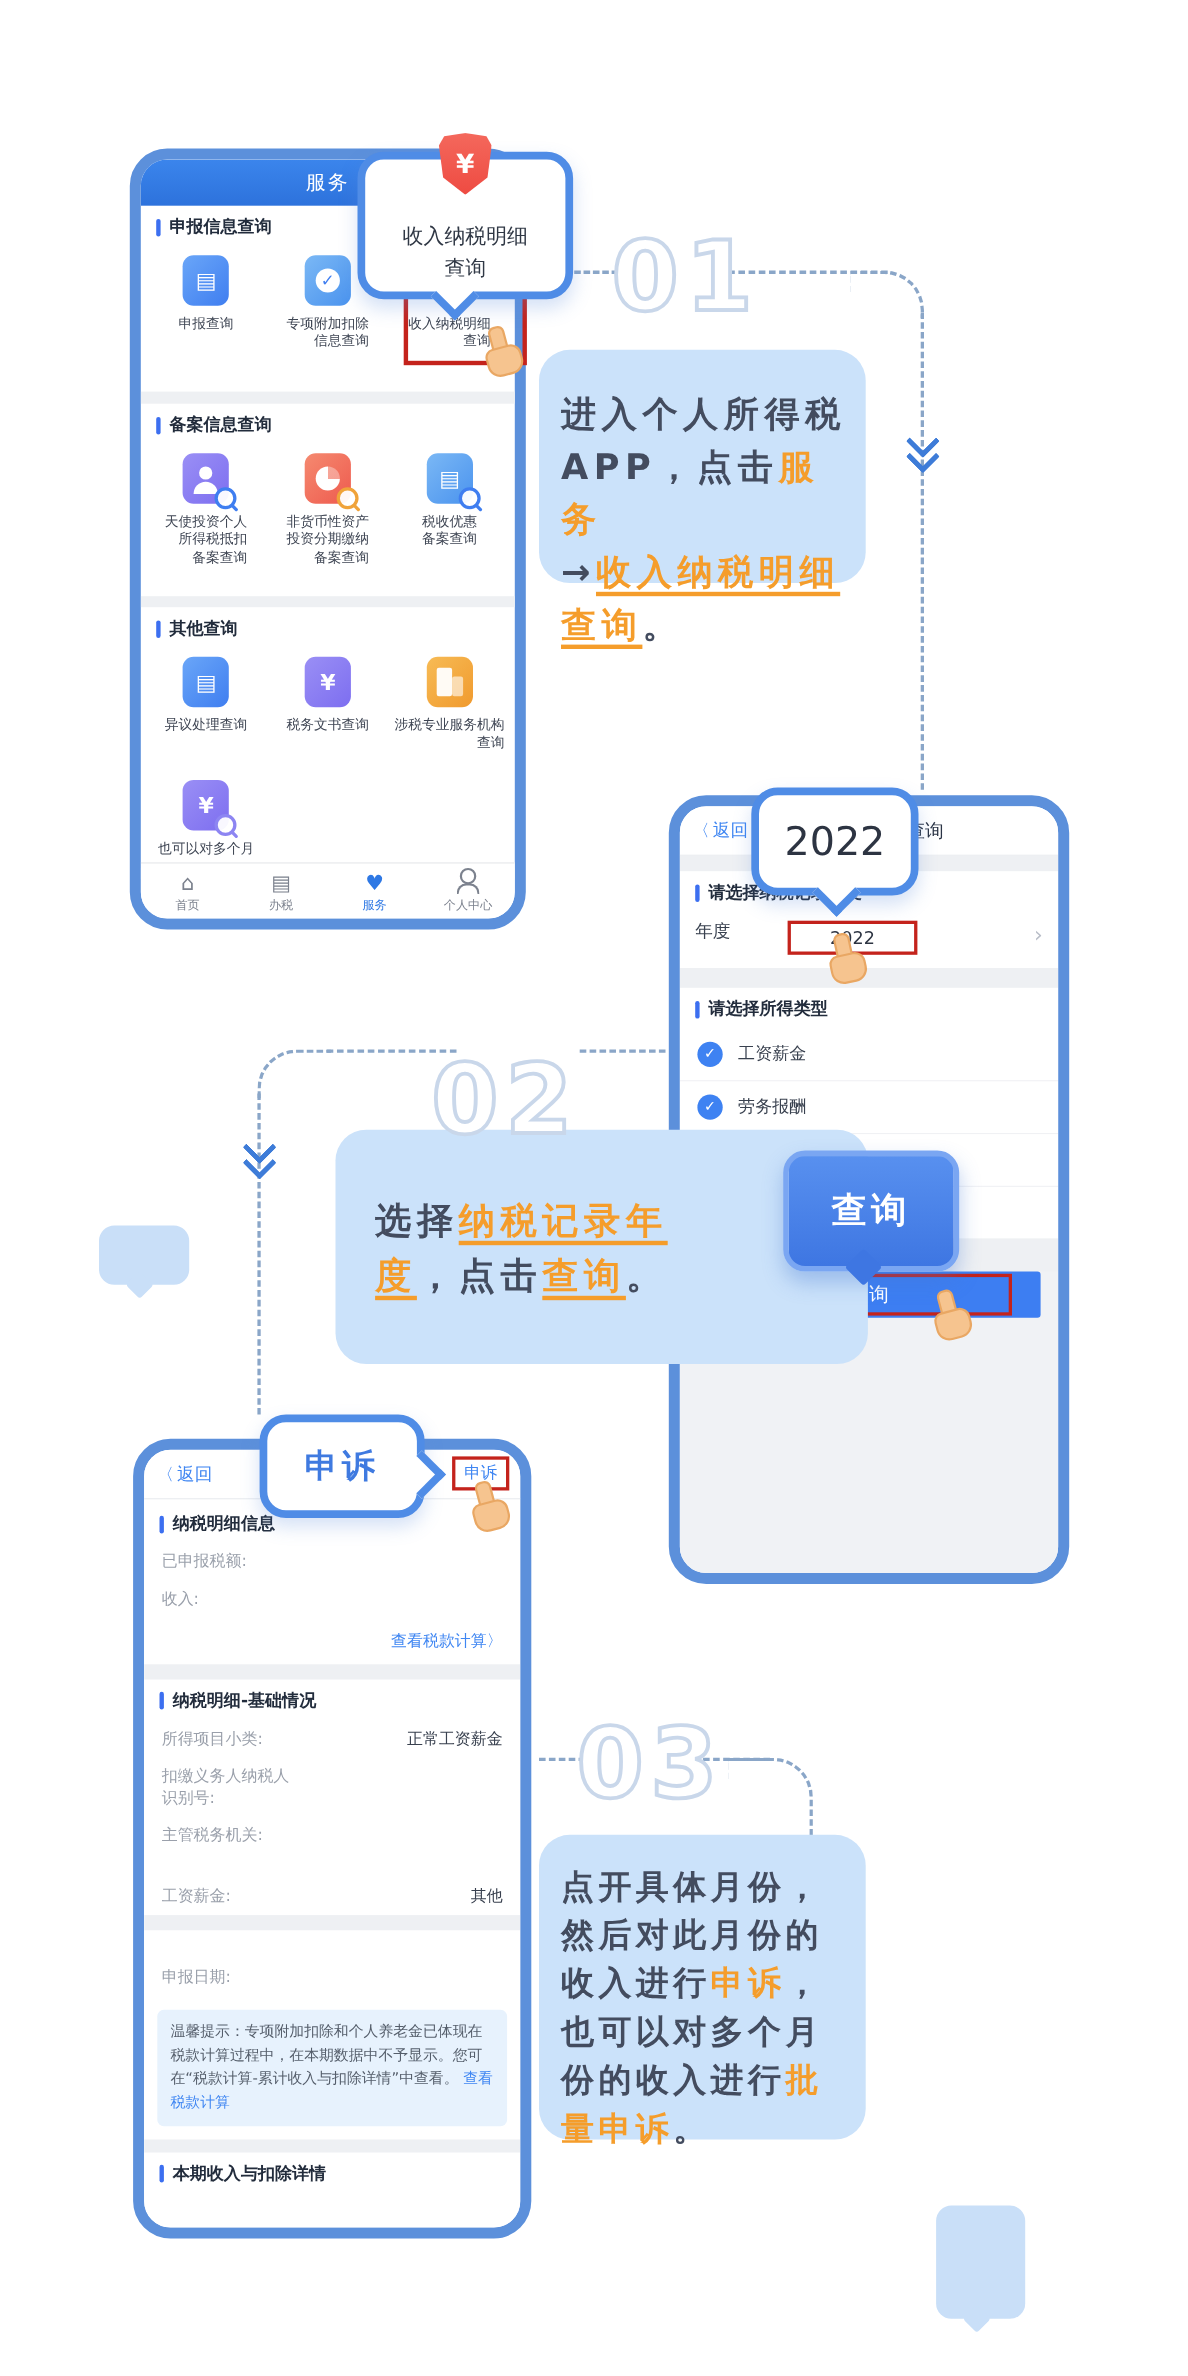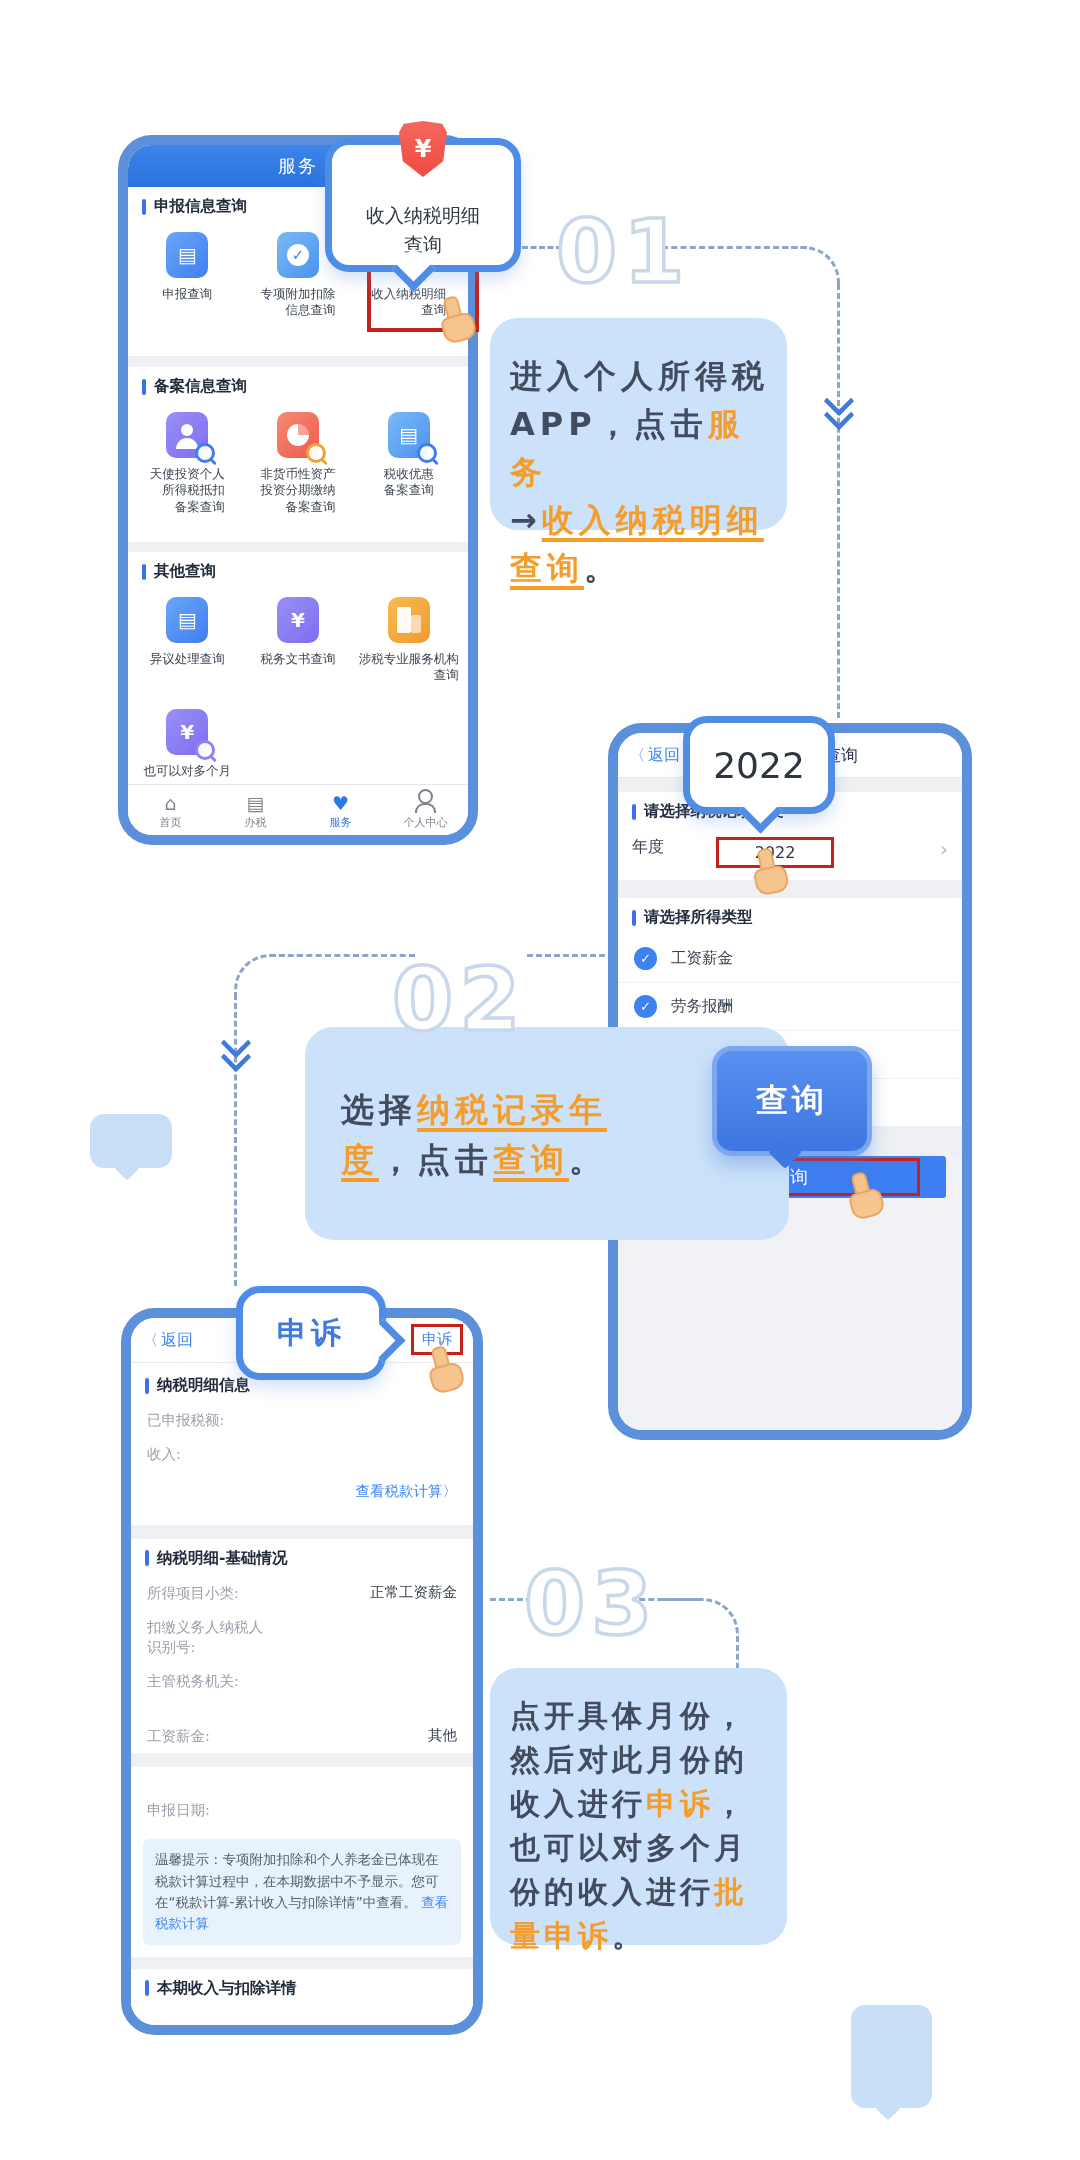--- a/index.html
+++ b/index.html
@@ -85,21 +85,21 @@
   .q-redline{position:absolute;left:12px;right:26px;top:2px;bottom:2px;border:3px solid #c4231c;}
 
   
   #phone3{left:121px;top:1308px;width:362px;height:727px;box-sizing:border-box;display:flex;flex-direction:column;}
   .p3body{flex:1;display:flex;flex-direction:column;overflow:hidden;background:#fff;}
   .appeal{position:absolute;right:10px;top:6px;border:3px solid #c4231c;padding:3px 8px;color:#3f86f2;font-size:15px;}
   .kv{display:flex;justify-content:space-between;align-items:flex-start;padding:7px 16px;font-size:14.5px;}
   .kl{color:#9aa0ab;white-space:pre-line;line-height:1.4;}
   .kv-v{color:#39414f;}
   .blink{color:#3f86f2;}
-  .link-row{justify-content:flex-end;padding-top:10px;padding-bottom:24px;}
+  .link-row{justify-content:flex-end;padding-top:10px;padding-bottom:12px;}
   .notice{margin:12px 12px;background:#e7f2fd;border-radius:6px;padding:10px 12px;font-size:13.5px;color:#555e6b;line-height:1.58;}
 
   
   .callout{position:absolute;background:#fff;border:7px solid #4f8ce6;border-radius:24px;z-index:10;box-shadow:0 8px 16px rgba(90,140,220,.25);box-sizing:border-box;}
   .callout .tail-d{position:absolute;bottom:-20px;width:24px;height:24px;background:#fff;border-right:7px solid #4f8ce6;border-bottom:7px solid #4f8ce6;transform:rotate(45deg);}
   .callout .tail-r{position:absolute;right:-20px;width:24px;height:24px;background:#fff;border-top:7px solid #4f8ce6;border-right:7px solid #4f8ce6;transform:rotate(45deg);}
   #callout1{left:325px;top:138px;width:196px;height:134px;text-align:center;}
   #callout1 .c1t{margin-top:56px;font-size:19px;color:#303845;line-height:1.5;}
   .shield{position:absolute;left:50%;transform:translateX(-50%);top:-24px;width:48px;height:56px;background:linear-gradient(180deg,#f4685c,#ee4b42);clip-path:polygon(50% 100%,8% 72%,0 20%,10% 5%,50% 0,90% 5%,100% 20%,92% 72%);display:flex;align-items:center;justify-content:center;color:#fff;font-size:24px;font-weight:bold;filter:drop-shadow(0 2px 2px rgba(200,60,50,.4));}
   #callout2{left:683px;top:716px;width:152px;height:98px;display:flex;align-items:center;justify-content:center;font-size:36px;color:#2d3442;}

